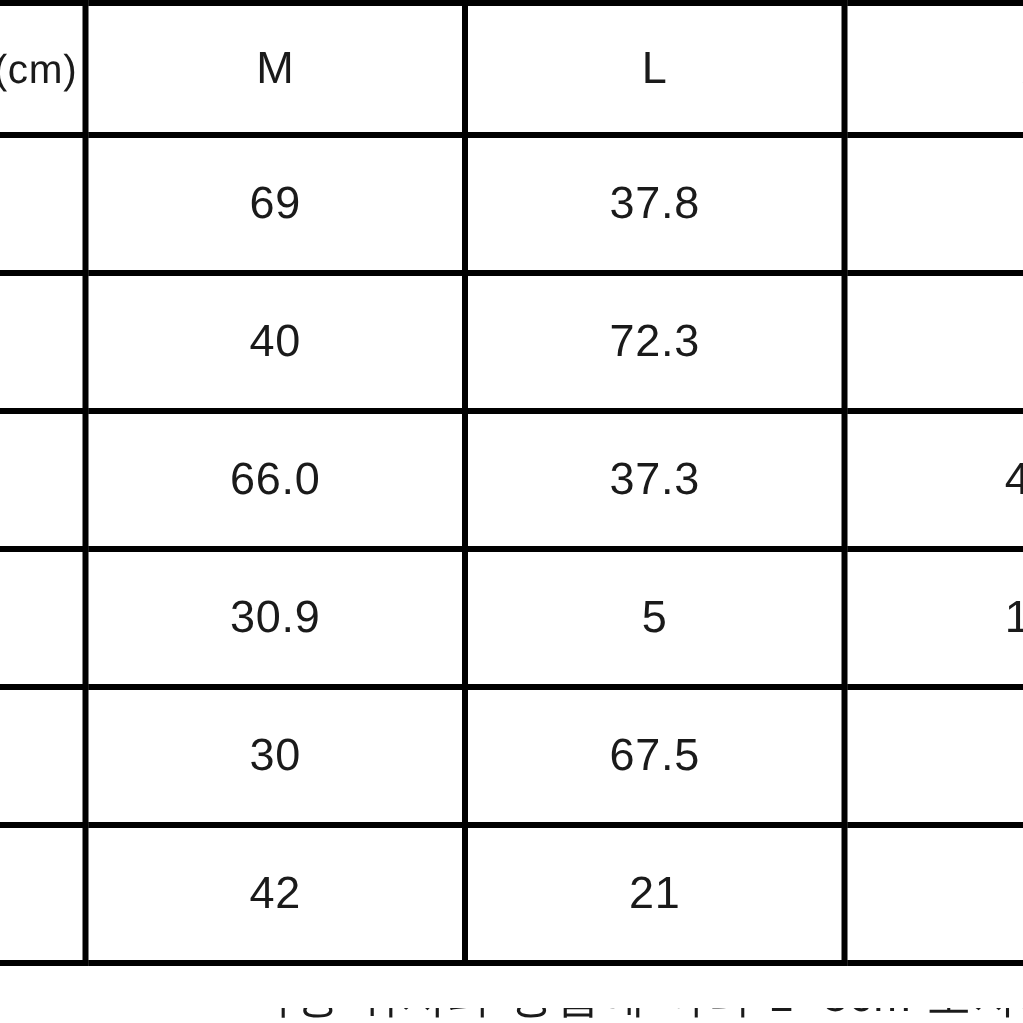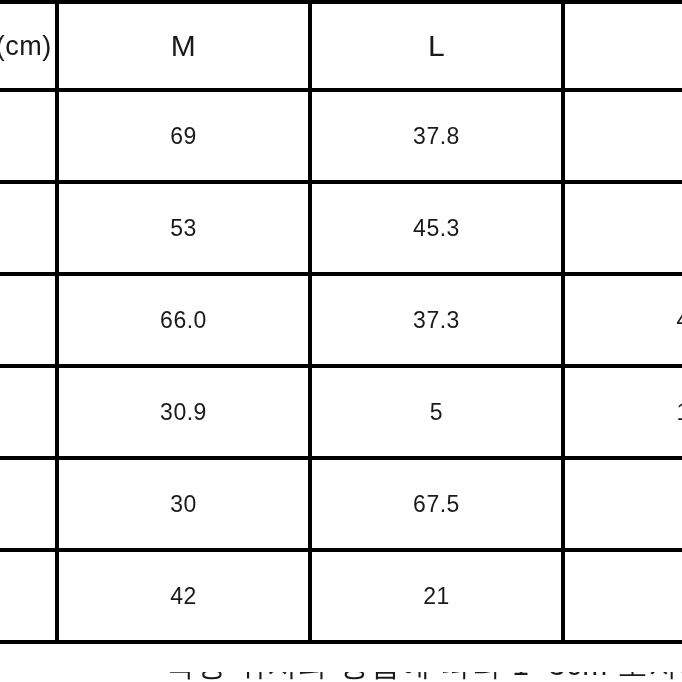--- a/index.html
+++ b/index.html
@@ -45,21 +45,21 @@
   table.size-table col.c-m     { width: 253px; }
   table.size-table col.c-l     { width: 253px; }
   table.size-table col.c-xl    { width: 274px; }
 
   table.size-table th,
   table.size-table td {
     border: 4px solid #000000;
     text-align: center;
     vertical-align: middle;
     font-weight: 400;
-    font-size: 23px;
+    font-size: 30px;
     line-height: 1;
     color: #1a1a1a;
     padding: 0;
     height: 88px;
     letter-spacing: 0.5px;
   }
 
   table.size-table thead th {
     height: 84px;
     font-size: 30px;
@@ -122,22 +122,22 @@
 
       <tbody>
         <tr>
           <td class="row-label">총장</td>
           <td>69</td>
           <td>37.8</td>
           <td>74</td>
         </tr>
         <tr>
           <td class="row-label">어깨너비</td>
-          <td>53</td>
-          <td>45.3</td>
+          <td>40</td>
+          <td>72.3</td>
           <td>60</td>
         </tr>
         <tr>
           <td class="row-label">가슴단면</td>
           <td>66.0</td>
           <td>37.3</td>
           <td>49.5</td>
         </tr>
         <tr>
           <td class="row-label">소매통</td>

